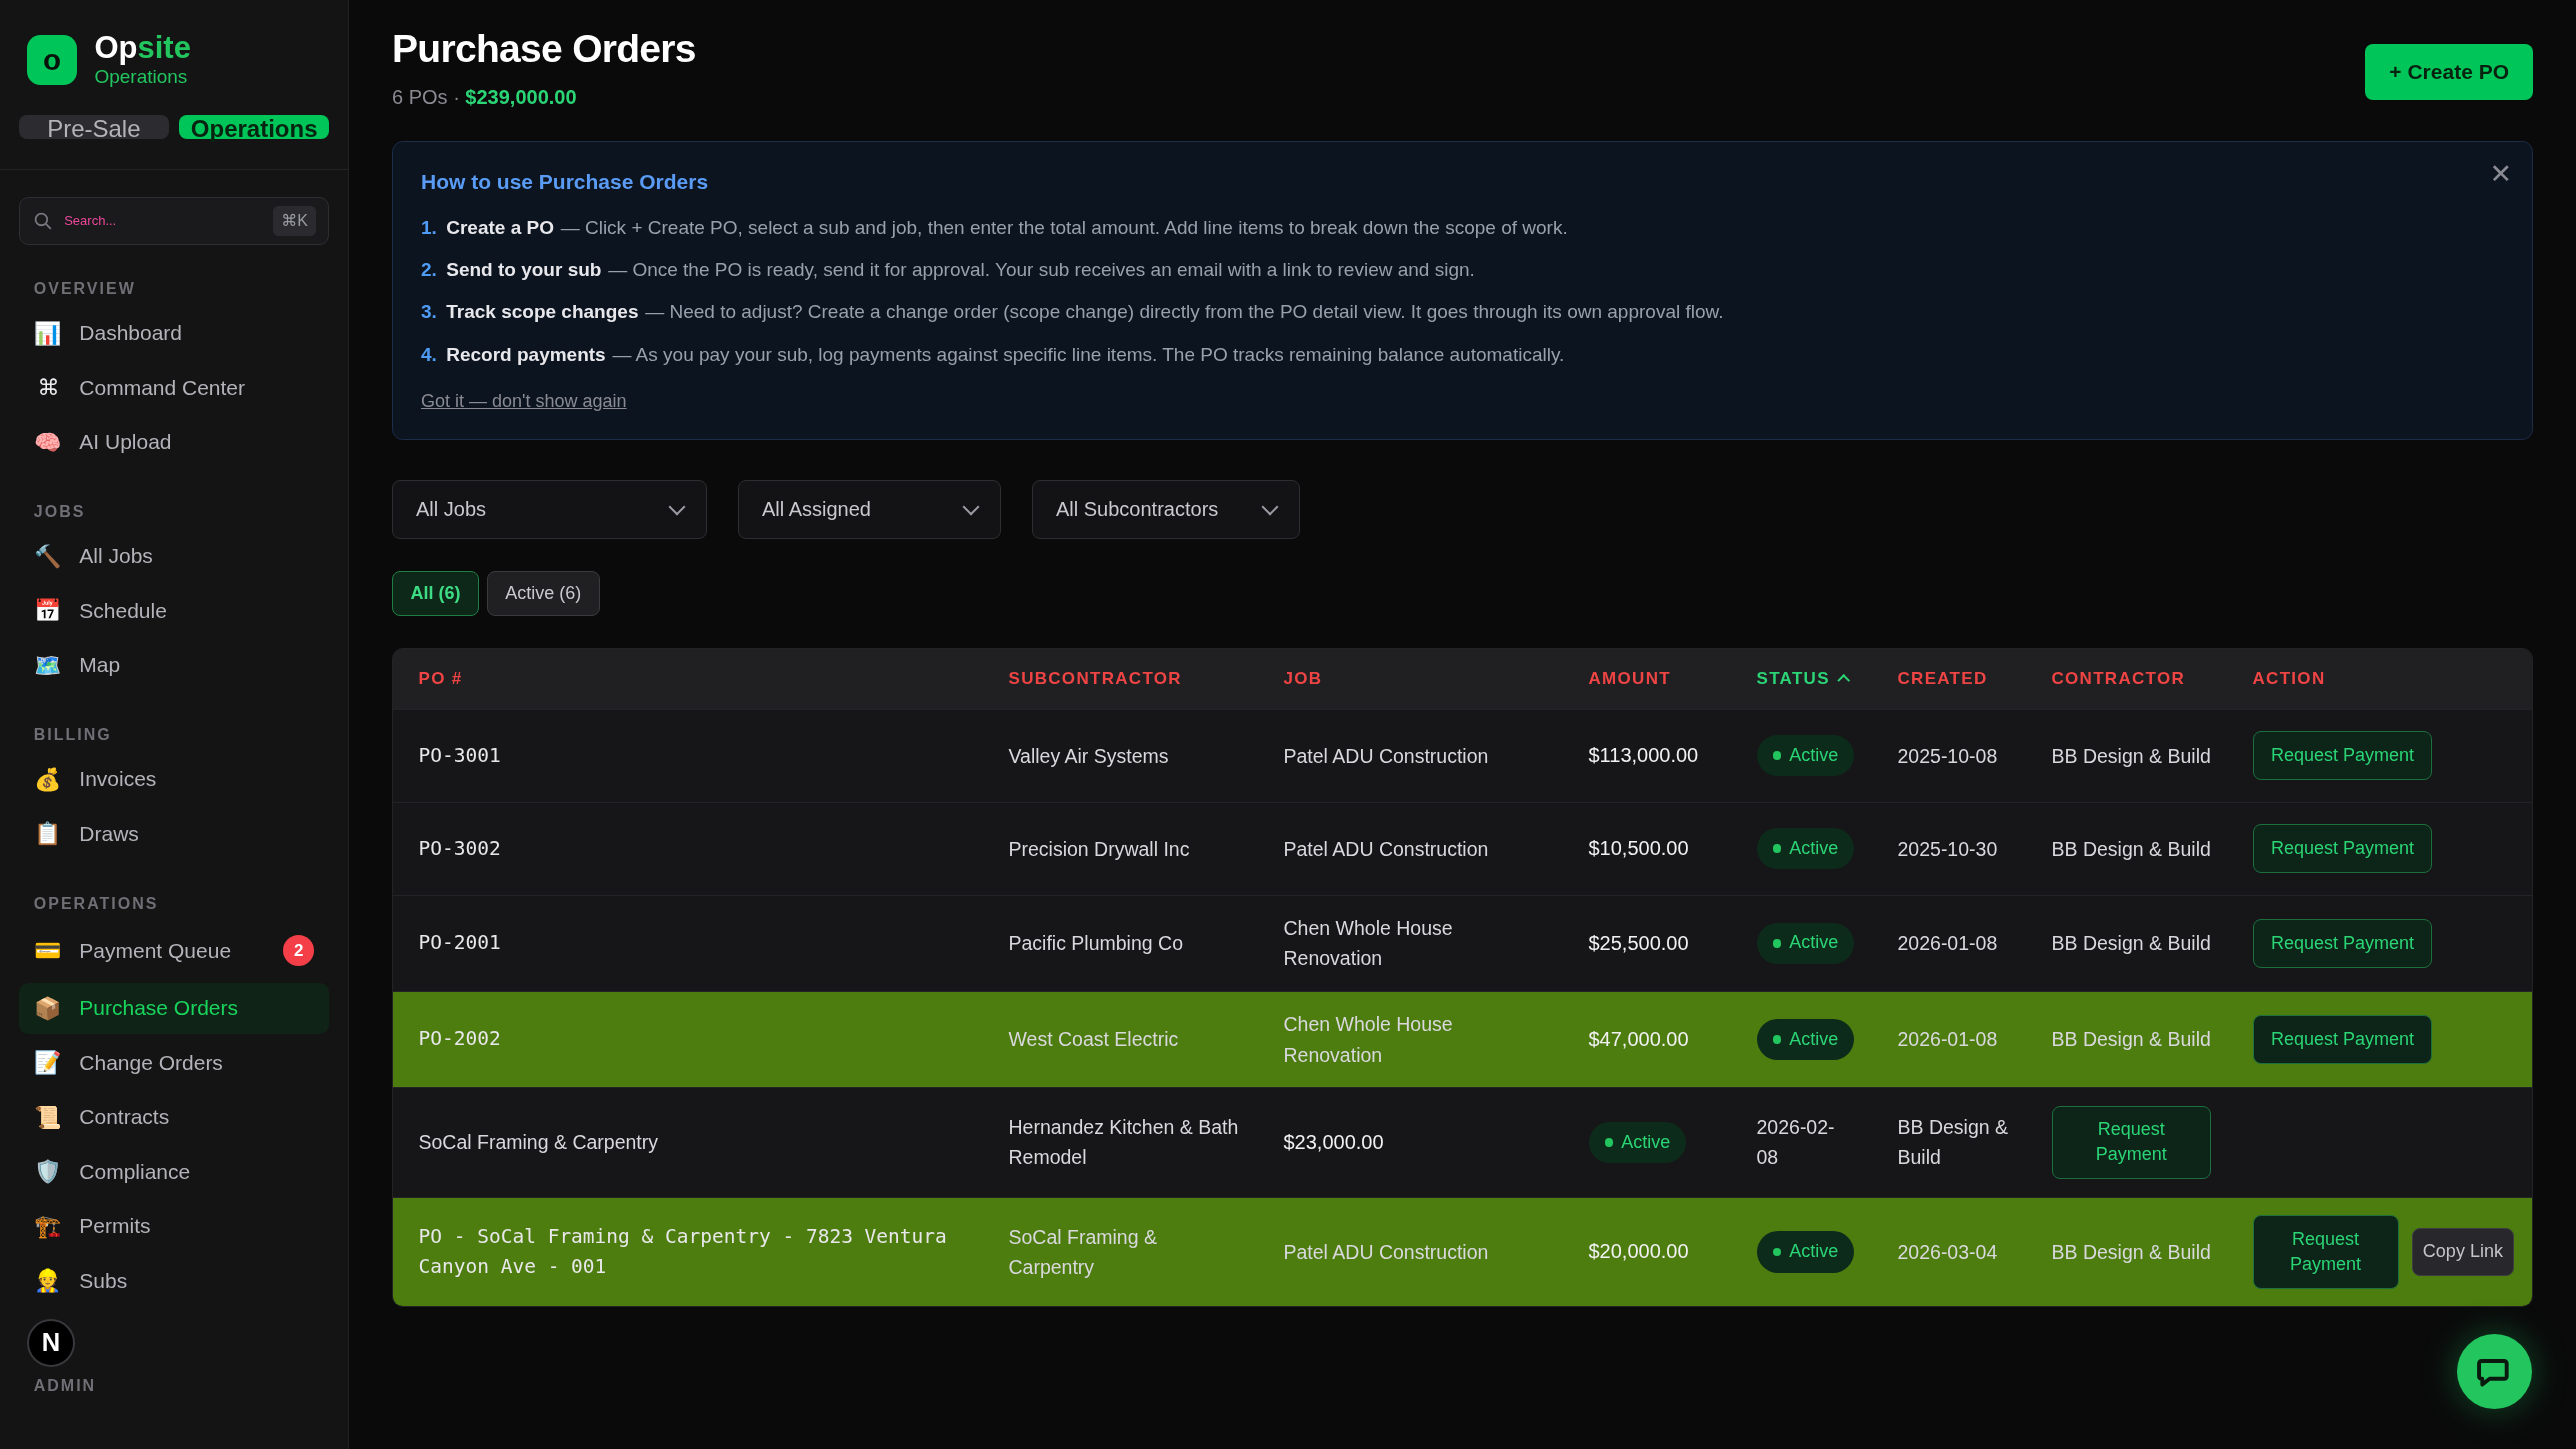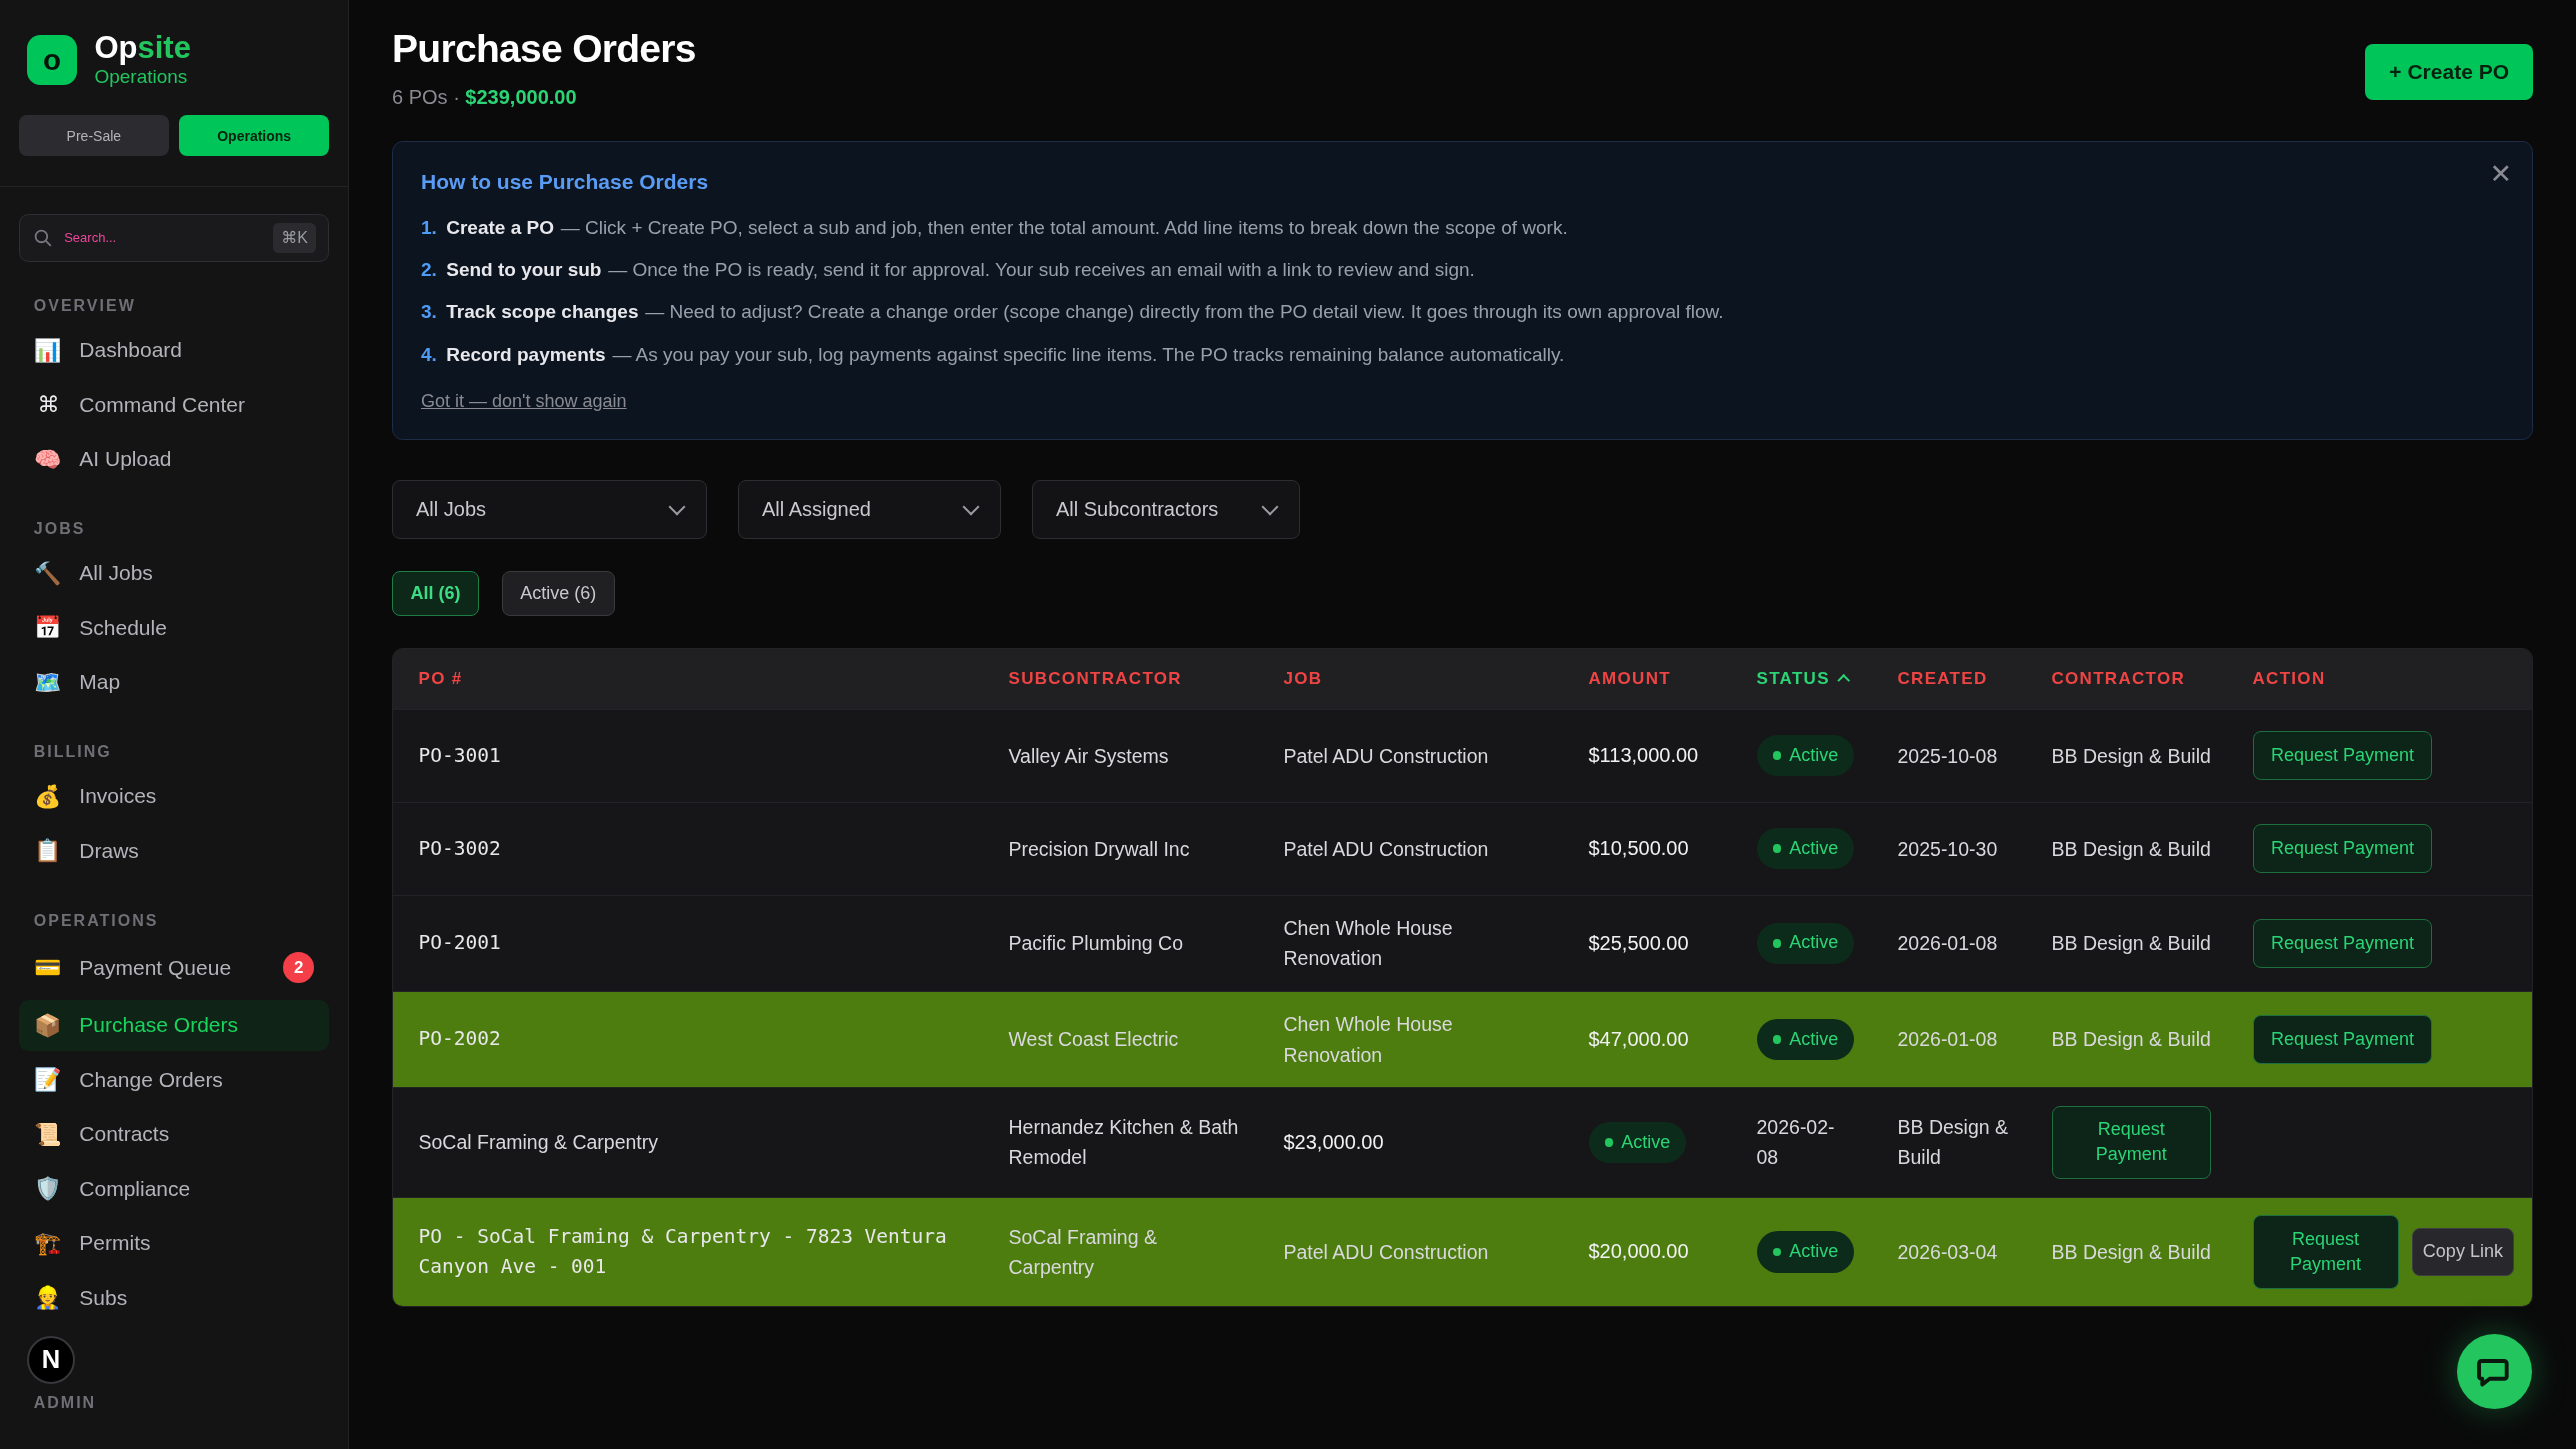--- a/index.html
+++ b/index.html
@@ -11,21 +11,21 @@
     background:#141415; border-right:1.3px solid #232326; padding:31px 19px 0 19px;
     display:flex; flex-direction:column; }
   .brand { display:flex; align-items:center; gap:17.4px; padding-left:8px; }
   .logo { width:50px; height:50px; background:#00c65a; border-radius:13.4px;
     display:flex; align-items:center; justify-content:center;
     color:#08130b; font-size:29.5px; font-weight:bold; }
   .brand-name { font-size:31px; font-weight:bold; color:#ffffff; line-height:1.1; }
   .brand-name .site { color:#22c55e; }
   .brand-sub { font-size:19px; color:#22c55e; margin-top:1.3px; }
   .mode-toggle { display:flex; gap:10.7px; margin-top:27px; }
-  .mode-btn { flex:1; height:41px; border:none; border-radius:8px; font-size:14px;
+  .mode-btn { flex:1; height:24px; border:none; border-radius:8px; font-size:24px;
     font-family:inherit; cursor:pointer; }
   .mode-btn.inactive { background:#2c2c30; color:#b3b3ba; }
   .mode-btn.active { background:#00c65a; color:#06240f; font-weight:bold; }
   .side-divider { border:none; border-top:1.3px solid #232326; margin:29.5px -19px 0 -19px; }
   .search-box { margin-top:27px; height:48px; background:#1a1a1d; border:1.3px solid #2e2e33;
     border-radius:9.4px; display:flex; align-items:center; padding:0 12px; gap:10.7px; }
   .search-box svg { flex:0 0 auto; }
   .search-placeholder { flex:1; font-size:13px; color:#ec4899; }
   .kbd { background:#2a2a2f; color:#9a9aa2; font-size:16px; padding:5.4px 8px; border-radius:5.4px; }
   .section-label { margin:35px 0 6.7px 14.8px; font-size:16px; font-weight:bold;
@@ -72,21 +72,21 @@
 
   
   .filters { display:flex; gap:31px; margin-top:40px; }
   .select { height:59px; background:#131315; border:1.3px solid #2e2e32; border-radius:8px;
     display:flex; align-items:center; justify-content:space-between;
     padding:0 23px; font-size:20px; color:#c9c9ce; cursor:pointer; }
   .select.w1 { width:315px; } .select.w2 { width:268px; } .select.w3 { width:263px; }
   .chev { width:12px; height:12px; border-right:2px solid #9a9aa2;
     border-bottom:2px solid #9a9aa2; transform:rotate(45deg); margin-top:-5.4px; }
   
-  .tabs { display:flex; gap:23px; margin-top:32px; }
+  .tabs { display:flex; gap:8px; margin-top:32px; }
   .pill { border-radius:8px; font-size:18px; font-weight:bold; font-family:inherit;
     padding:10.7px 17.4px; cursor:pointer; }
   .pill.on { background:#0d2818; border:1.3px solid #1e7f46; color:#3ddc84; }
   .pill.off { background:#202023; border:1.3px solid #3a3a3e; color:#c9c9ce; font-weight:normal; }
 
   
   .table-card { margin-top:32px; border-radius:10.7px; overflow:hidden;
     background:#161618; border:0.7px solid #232326; }
   .thead, .trow { display:grid;
     grid-template-columns:590px 275px 305px 168px 141px 154px 201px 1fr;

